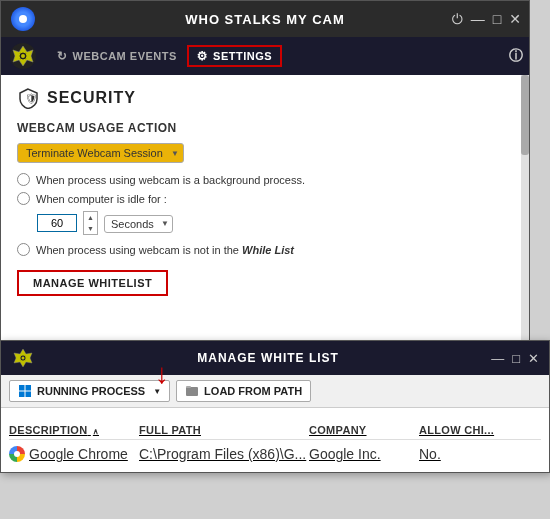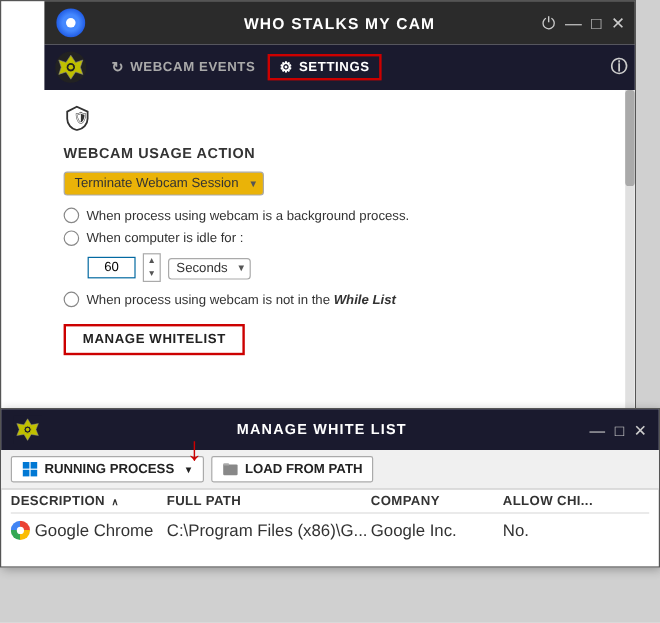--- a/index.html
+++ b/index.html
@@ -14,21 +14,20 @@
 
     
     .main-window {
       position: absolute;
       top: 0;
       left: 0;
       width: 530px;
       height: 370px;
       background: #fff;
       border: 1px solid #555;
-      padding-left: 36px;
     }
 
     
     .title-bar {
       background: #2b2b2b;
       height: 36px;
       display: flex;
       align-items: center;
       justify-content: center;
       position: relative;
@@ -360,21 +359,22 @@
       cursor: pointer;
       text-transform: uppercase;
     }
     .toolbar-btn .btn-arrow {
       font-size: 8px;
       margin-left: 3px;
     }
 
     
     .table-container {
-      padding: 4px 8px;
+      padding: 16px 8px;
+      text-decoration: underline;
     }
     .table-header {
       display: grid;
       grid-template-columns: 130px 170px 110px 80px;
       border-bottom: 1px solid #ddd;
       padding-bottom: 3px;
       margin-bottom: 3px;
     }
     .table-header-cell {
       font-size: 11px;
@@ -463,20 +463,21 @@
     <div class="nav-info">ⓘ</div>
   </div>
 
   <div class="content-area">
     
     <div class="section-header">
       <svg class="shield-icon" viewBox="0 0 22 22" fill="none">
         <path d="M11 2L3 6v6c0 4.5 3.5 8.5 8 9.5C16.5 20.5 20 16.5 20 12V6L11 2z" fill="#fff" stroke="#333" stroke-width="1.5"></path>
         <text x="8" y="15" font-size="10" fill="#333">🛡</text>
       </svg>
+      <span class="section-title">SECURITY</span>
     </div>
 
     
     <div class="subsection-title">WEBCAM USAGE ACTION</div>
 
     
     <div class="dropdown-row">
       <div class="dropdown-wrapper">
         <select class="dropdown-select">
           <option>Terminate Webcam Session</option>

